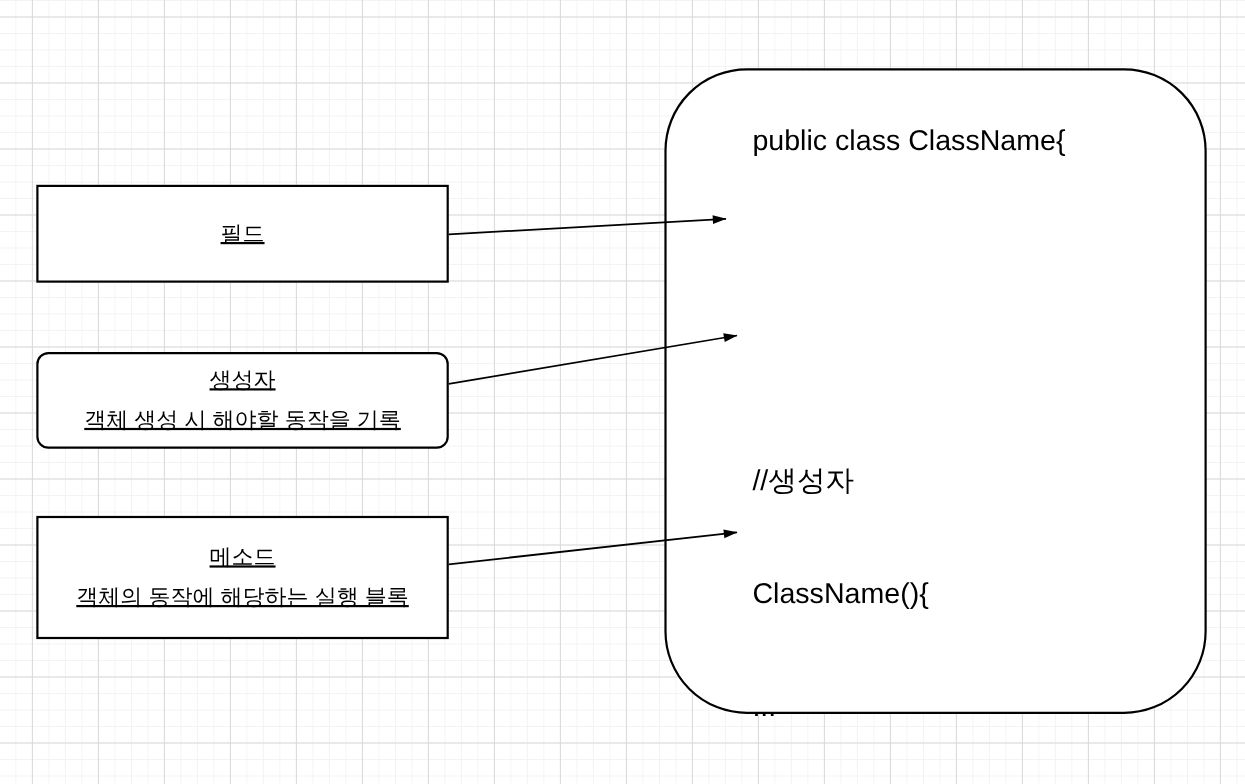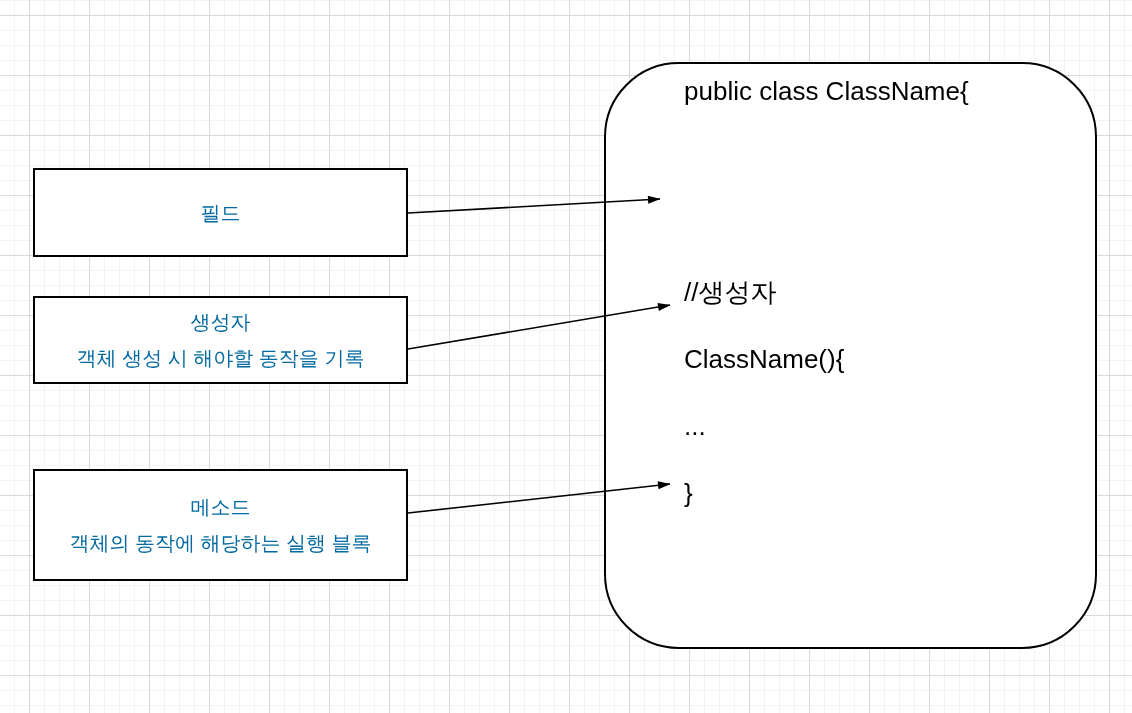--- a/index.html
+++ b/index.html
@@ -34,30 +34,31 @@
     left: 33px;
     width: 375px;
     background: #ffffff;
     border: 2px solid #000000;
     box-sizing: border-box;
     display: flex;
     flex-direction: column;
     justify-content: center;
     align-items: center;
     text-align: center;
-    color: #0369a1;
+    color: #000000;
+    text-decoration: underline;
   }
   .label-box .box-title,
   .label-box .box-desc {
     font-size: 20px;
     line-height: 36px;
     white-space: nowrap;
   }
   #box-field       { top: 168px; height: 89px; }
-  #box-constructor { top: 296px; height: 88px; }
+  #box-constructor { top: 320px; height: 88px; border-radius: 11px; }
   #box-method      { top: 469px; height: 112px; }
 
   .class-shape {
     position: absolute;
     left: 604px;
     top: 62px;
     width: 493px;
     height: 587px;
     background: #ffffff;
     border: 2px solid #000000;
@@ -70,20 +71,21 @@
     top: 73px;
     margin: 0;
     font-family: "Liberation Sans", "DejaVu Sans", sans-serif;
     font-size: 26px;
     color: #000000;
   }
   .code-line {
     height: 36px;
     line-height: 36px;
     white-space: pre;
+    margin-top: 36px;
   }
 </style>
 </head>
 <body>
 
 <div class="canvas">
 
   <div class="class-shape"></div>
 
   <pre class="code-block"><div class="code-line">public class ClassName{</div>

